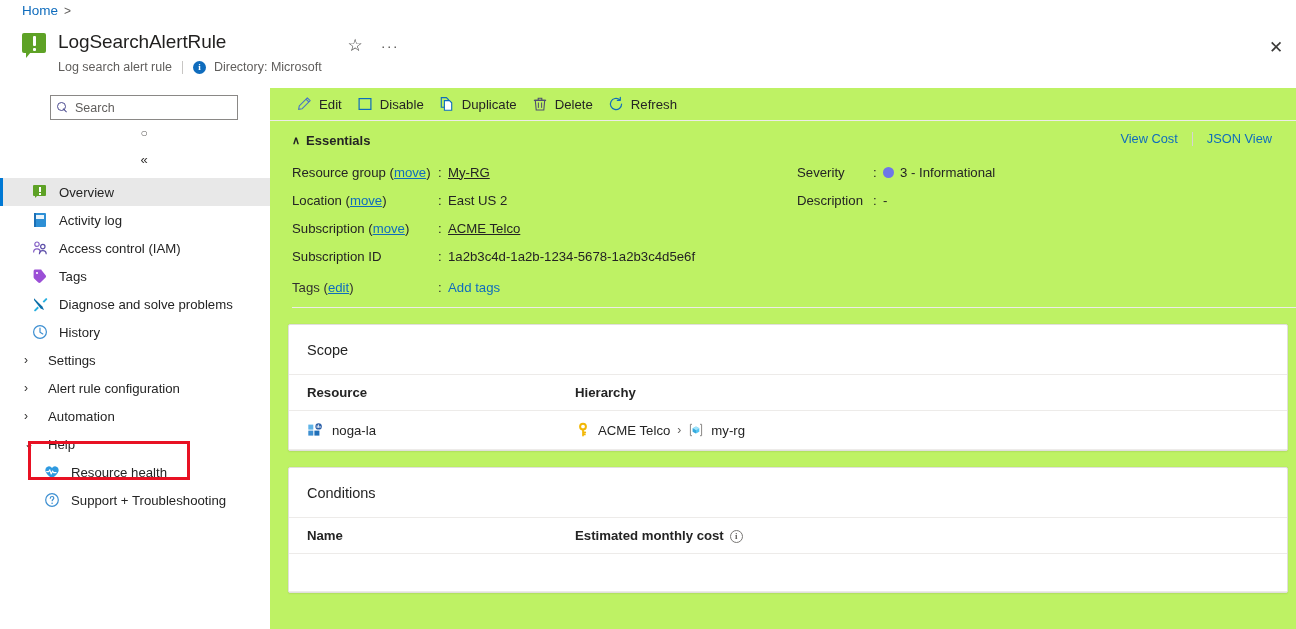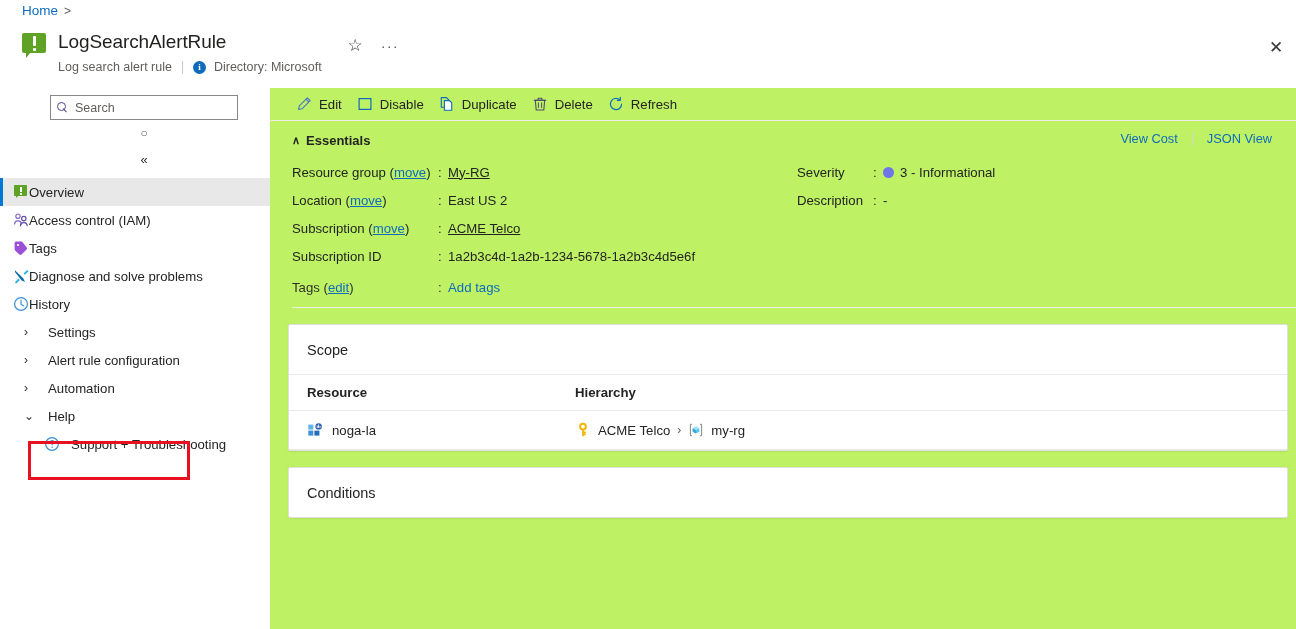--- a/index.html
+++ b/index.html
@@ -115,21 +115,21 @@
   .search-box input::placeholder { color:#605e5c; }
   .nav-tool {
     width: 26px; height: 26px; display:flex; align-items:center; justify-content:center;
     font-size: 12px; color: #605e5c; cursor:pointer;
   }
   .nav-tool.chev { font-size: 13px; color:#323130; }
 
   .navlist { margin-top: 6px; }
   .navitem {
     position:relative; height: 28px; display:flex; align-items:center;
-    padding-left: 13px; cursor:pointer; font-size: 13.2px; color:#242424;
+    padding-left: 32px; gap: 11px; cursor:pointer; font-size: 13.2px; color:#242424;
   }
   .navitem.selected { background:#e8e8e8; }
   .navitem.selected::before {
     content:""; position:absolute; left:0; top:0; bottom:0; width: 3px; background:#0078d4;
   }
   .navitem .ico { width: 16px; height:16px; flex:0 0 auto; position:relative; }
   .navitem .label { white-space:nowrap; }
   .navitem.group { padding-left: 24px; gap: 14px; }
   .navitem.child { padding-left: 44px; gap: 11px; }
   .chev-r, .chev-d {
@@ -290,20 +290,28 @@
       <div class="navitem selected">
         <span class="ico ic-alert">
           <i class="b"></i>
             <i class="t"></i>
             <i class="e"></i>
             <i class="e2"></i>
         </span>
         <span class="label">Overview</span>
       </div>
 
+      <div class="navitem">
+        <span class="ico ic-book">
+          <i class="o"></i>
+            <i class="i"></i>
+            <i class="i2"></i>
+        </span>
+        <span class="label">Activity log</span>
+      </div>
 
       <div class="navitem">
         <span class="ico ic-iam">
           <svg width="16" height="16" viewBox="0 0 16 16">
             <circle cx="5" cy="4.2" r="2.2" fill="none" stroke="#8661c5" stroke-width="1.2"></circle>
             <path d="M1.6 12.4c0-2.3 1.6-3.6 3.4-3.6s3.4 1.3 3.4 3.6" fill="none" stroke="#8661c5" stroke-width="1.2"></path>
             <circle cx="10.8" cy="6.6" r="2.2" fill="none" stroke="#5c4ea8" stroke-width="1.2"></circle>
             <path d="M7.4 14.2c0-2.2 1.6-3.5 3.4-3.5s3.4 1.3 3.4 3.5" fill="none" stroke="#5c4ea8" stroke-width="1.2"></path>
           </svg>
         </span>
@@ -354,20 +362,29 @@
       <div class="navitem group">
         <span class="chev-r">›</span>
         <span class="label">Automation</span>
       </div>
 
       <div class="navitem group">
         <span class="chev-d">⌄</span>
         <span class="label">Help</span>
       </div>
 
+      <div class="navitem child">
+        <span class="ico">
+          <svg width="16" height="16" viewBox="0 0 16 16">
+            <path d="M8 14.2S1.3 10.2 1.3 5.9A3.6 3.6 0 0 1 8 4.1a3.6 3.6 0 0 1 6.7 1.8c0 4.3-6.7 8.3-6.7 8.3z" fill="#2f9ae0"></path>
+            <path d="M2.6 7.6h2.2l1-1.8L7.2 10l1.4-3 .9 1.6h2.6" fill="none" stroke="#fff" stroke-width="1.1" stroke-linejoin="round" stroke-linecap="round"></path>
+          </svg>
+        </span>
+        <span class="label">Resource health</span>
+      </div>
 
       <div class="navitem child">
         <span class="ico">
           <svg width="16" height="16" viewBox="0 0 16 16">
             <circle cx="8" cy="8" r="6.3" fill="none" stroke="#3d8fd1" stroke-width="1.2"></circle>
             <path d="M6.3 6.2c0-1 .8-1.7 1.8-1.7s1.7.7 1.7 1.6c0 1.3-1.6 1.4-1.6 2.6" fill="none" stroke="#3d8fd1" stroke-width="1.2" stroke-linecap="round"></path>
             <circle cx="8.1" cy="11.2" r="0.8" fill="#3d8fd1"></circle>
           </svg>
         </span>
         <span class="label">Support + Troubleshooting</span>
@@ -521,16 +538,32 @@
                 <span>my-rg</span>
               </span>
             </td>
           </tr>
         </tbody>
       </table>
     </div>
 
     <div class="card">
       <div class="card-title">Conditions</div>
+      <table class="tbl">
+        <thead>
+          <tr>
+            <th class="col-a">Name</th>
+            <th>
+              <span>Estimated monthly cost</span><span class="info-i">i</span>
+            </th>
+          </tr>
+        </thead>
+        <tbody>
+          <tr>
+            <td class="col-a">&nbsp;</td>
+            <td>&nbsp;</td>
+          </tr>
+        </tbody>
+      </table>
     </div>
 
   </div>
 </div>
 
 </body></html>

